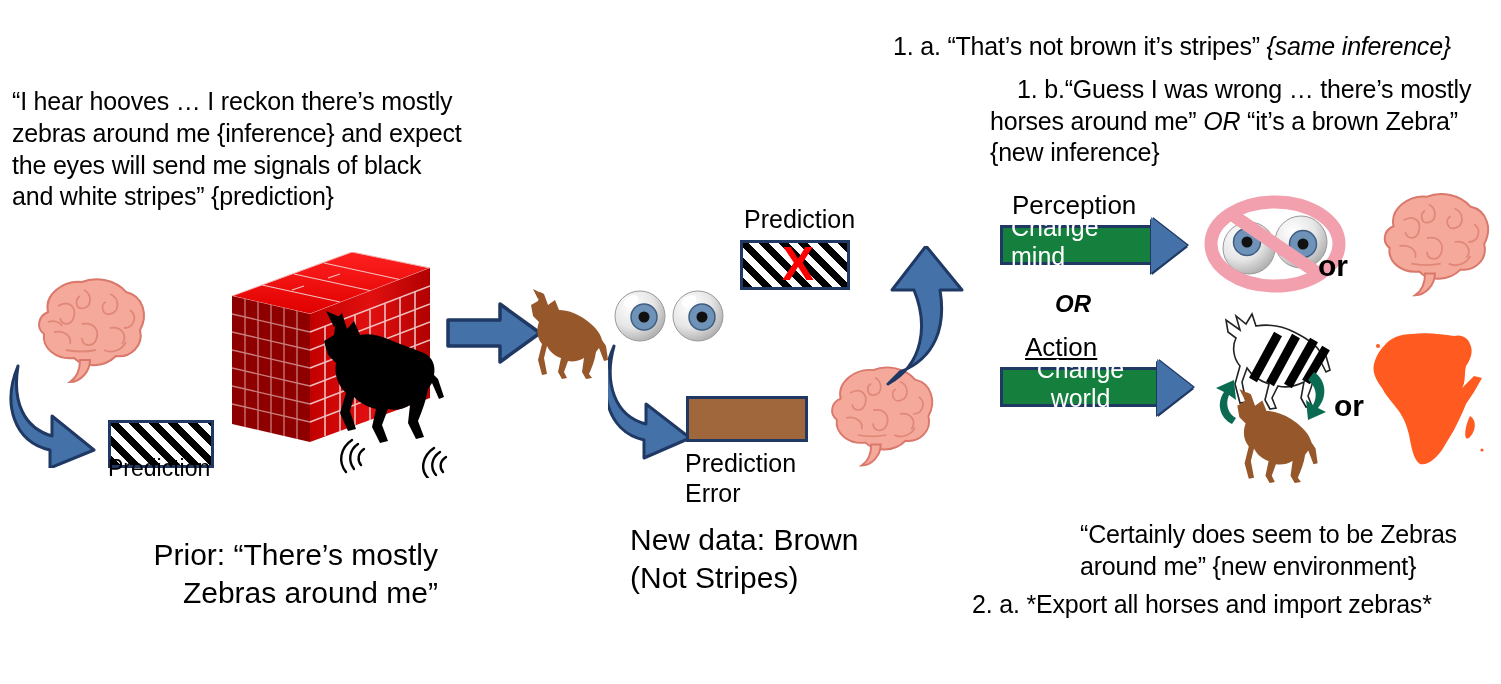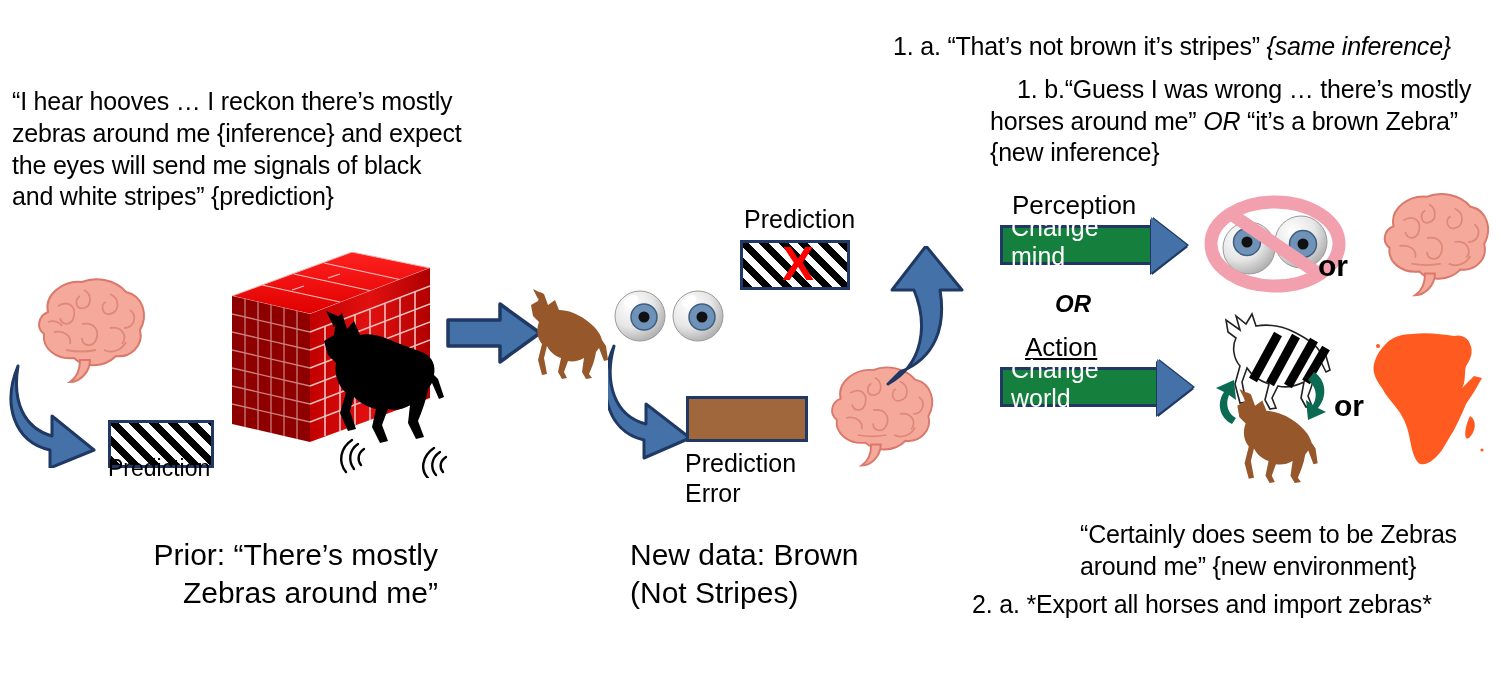--- a/index.html
+++ b/index.html
@@ -22,21 +22,21 @@
   
   #prior-quote{
     left:12px; top:86px; width:450px;
     font-size:25px; line-height:1.27; letter-spacing:-0.2px;
   }
   #caption-prior{
     left:18px; top:536px; width:420px;
     font-size:30px; line-height:1.26; text-align:right;
   }
   #caption-newdata{
-    left:630px; top:536px; width:300px;
+    left:630px; top:521px; width:300px;
     font-size:30px; line-height:1.26;
   }
   #label-prediction-left{
     left:108px; top:455px; width:200px;
     font-size:23px;
   }
   #label-prediction-top{
     left:744px; top:205px; width:200px;
     font-size:25px;
   }
@@ -101,21 +101,21 @@
     width:0;height:0;
     border-top:28px solid transparent;
     border-bottom:28px solid transparent;
     border-left:36px solid #4472A8;
     position:relative; margin-left:-1px;
     filter:drop-shadow(2px 0 0 #1F3864) drop-shadow(-1px 2px 0 #1F3864);
   }
   #banner-mind{left:1000px; top:225px;}
   #banner-mind .body{width:152px;}
   #banner-world{left:1000px; top:367px;}
-  #banner-world .body{width:158px;}
+  #banner-world .body{width:158px;text-align:center;}
 </style>
 </head>
 <body>
 
 <div id="stage">
 
   <div class="abs txt" id="prior-quote">“I hear hooves … I reckon there’s mostly zebras around me {inference} and expect the eyes will send me signals of black and white stripes” {prediction}</div>
 
   <svg class="abs" style="left:18px;top:272px;" width="132" height="112" viewBox="0 0 132 112">
     <g>

